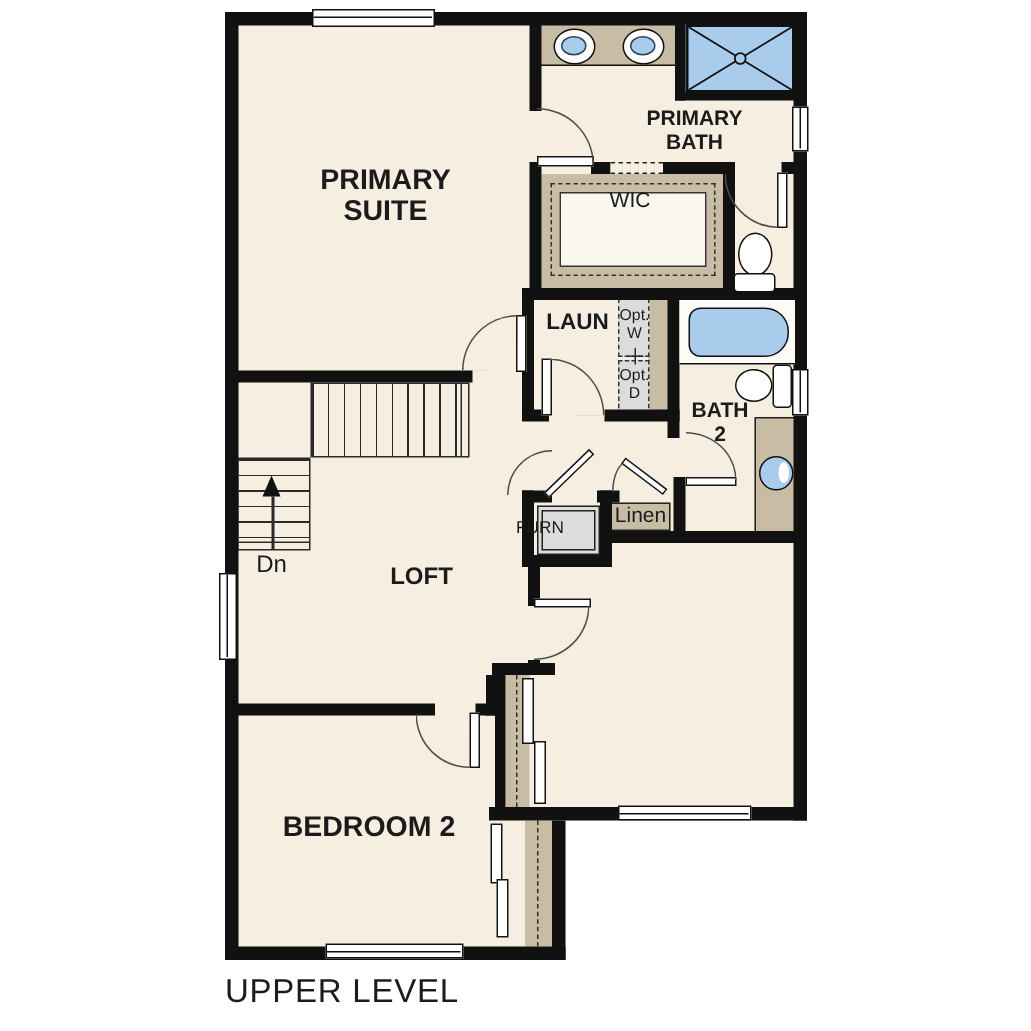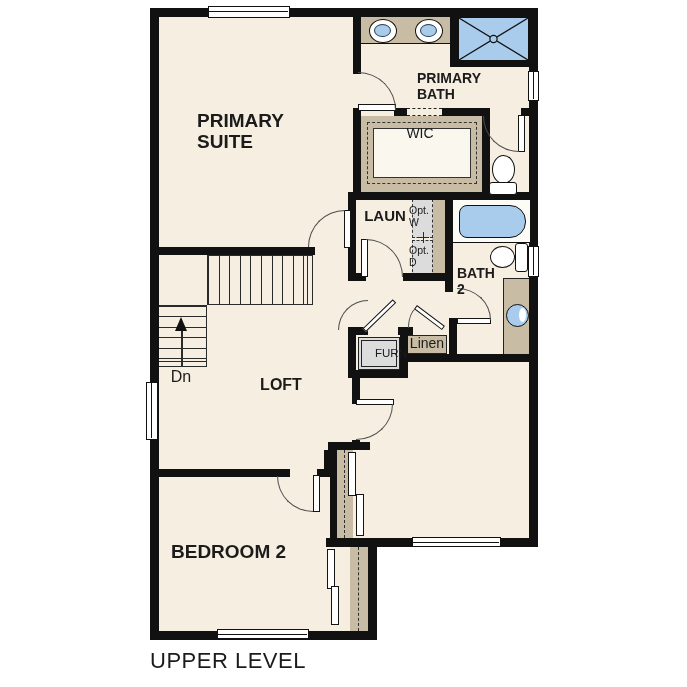--- a/index.html
+++ b/index.html
@@ -11,21 +11,21 @@
   .wall { position:absolute; background:#111; }
   .tan  { position:absolute; background:#c8bca4; }
   .win  { position:absolute; background:#fff; border:1.5px solid #111; }
   .win .mull { position:absolute; background:#111; }
   .leaf { position:absolute; background:#fff; border:1.2px solid #141414; }
   .arc  { position:absolute; }
   .arc-tl{ border-top:1.3px solid #4d4d4d; border-left:1.3px solid #4d4d4d; border-top-left-radius:100% 100%; }
   .arc-tr{ border-top:1.3px solid #4d4d4d; border-right:1.3px solid #4d4d4d; border-top-right-radius:100% 100%; }
   .arc-bl{ border-bottom:1.3px solid #4d4d4d; border-left:1.3px solid #4d4d4d; border-bottom-left-radius:100% 100%; }
   .arc-br{ border-bottom:1.3px solid #4d4d4d; border-right:1.3px solid #4d4d4d; border-bottom-right-radius:100% 100%; }
-  .lbl  { position:absolute; transform:translate(-50%,-50%); text-align:left; color:#1b1b1b;
+  .lbl  { position:absolute; transform:translate(-50%,-50%); text-align:center; color:#1b1b1b;
           font-weight:bold; line-height:1.12; }
   .lbl.light { font-weight:normal; }
   .dash-v { position:absolute; border-left:1.3px dashed #2e2e2e; }
   .stair-v { position:absolute; border:1px solid #2a2a2a;
              background:repeating-linear-gradient(to right, #2a2a2a 0 1px, transparent 1px 10.6px); }
   .stair-h { position:absolute; border:1px solid #2a2a2a;
              background:repeating-linear-gradient(to bottom, #2a2a2a 0 1px, transparent 1px 10.4px); }
   .gline { position:absolute; background:#2a2a2a; }
 </style>
 </head>
@@ -187,20 +187,20 @@
   <div class="arc arc-tl" style="left:408px;top:307px;width:11px;height:21px"></div>
   <div class="leaf" style="left:417px;top:305px;width:35px;height:5px;transform:rotate(37deg);transform-origin:left top"></div>
 
   <div class="lbl" style="left:257px;top:131px;width:120px;font-size:19px">PRIMARY SUITE</div>
   <div class="lbl" style="left:463px;top:87px;width:92px;font-size:14px">PRIMARY BATH</div>
   <div class="lbl light" style="left:420px;top:134px;font-size:14px">WIC</div>
   <div class="lbl" style="left:385px;top:216px;font-size:15px">LAUN</div>
   <div class="lbl light" style="left:423px;top:217px;width:28px;font-size:10.5px">Opt. W</div>
   <div class="lbl light" style="left:423px;top:257px;width:28px;font-size:10.5px">Opt. D</div>
   <div class="lbl" style="left:480px;top:282px;width:46px;font-size:14px">BATH 2</div>
-  <div class="lbl light" style="left:391px;top:353px;font-size:11.5px">FURN</div>
+  <div class="lbl light" style="left:360px;top:353px;font-size:11.5px">FURN</div>
   <div class="lbl light" style="left:427px;top:344px;font-size:14px">Linen</div>
   <div class="lbl" style="left:281px;top:385px;font-size:16px">LOFT</div>
   <div class="lbl" style="left:246px;top:552px;width:150px;font-size:19px">BEDROOM 2</div>
   <div class="lbl light" style="left:181px;top:377px;font-size:16px">Dn</div>
   <div class="abs" style="left:150px;top:648px;font-size:22px;font-weight:normal;color:#1b1b1b;letter-spacing:0.5px">UPPER LEVEL</div>
 
 </div>
 
 </body></html>

